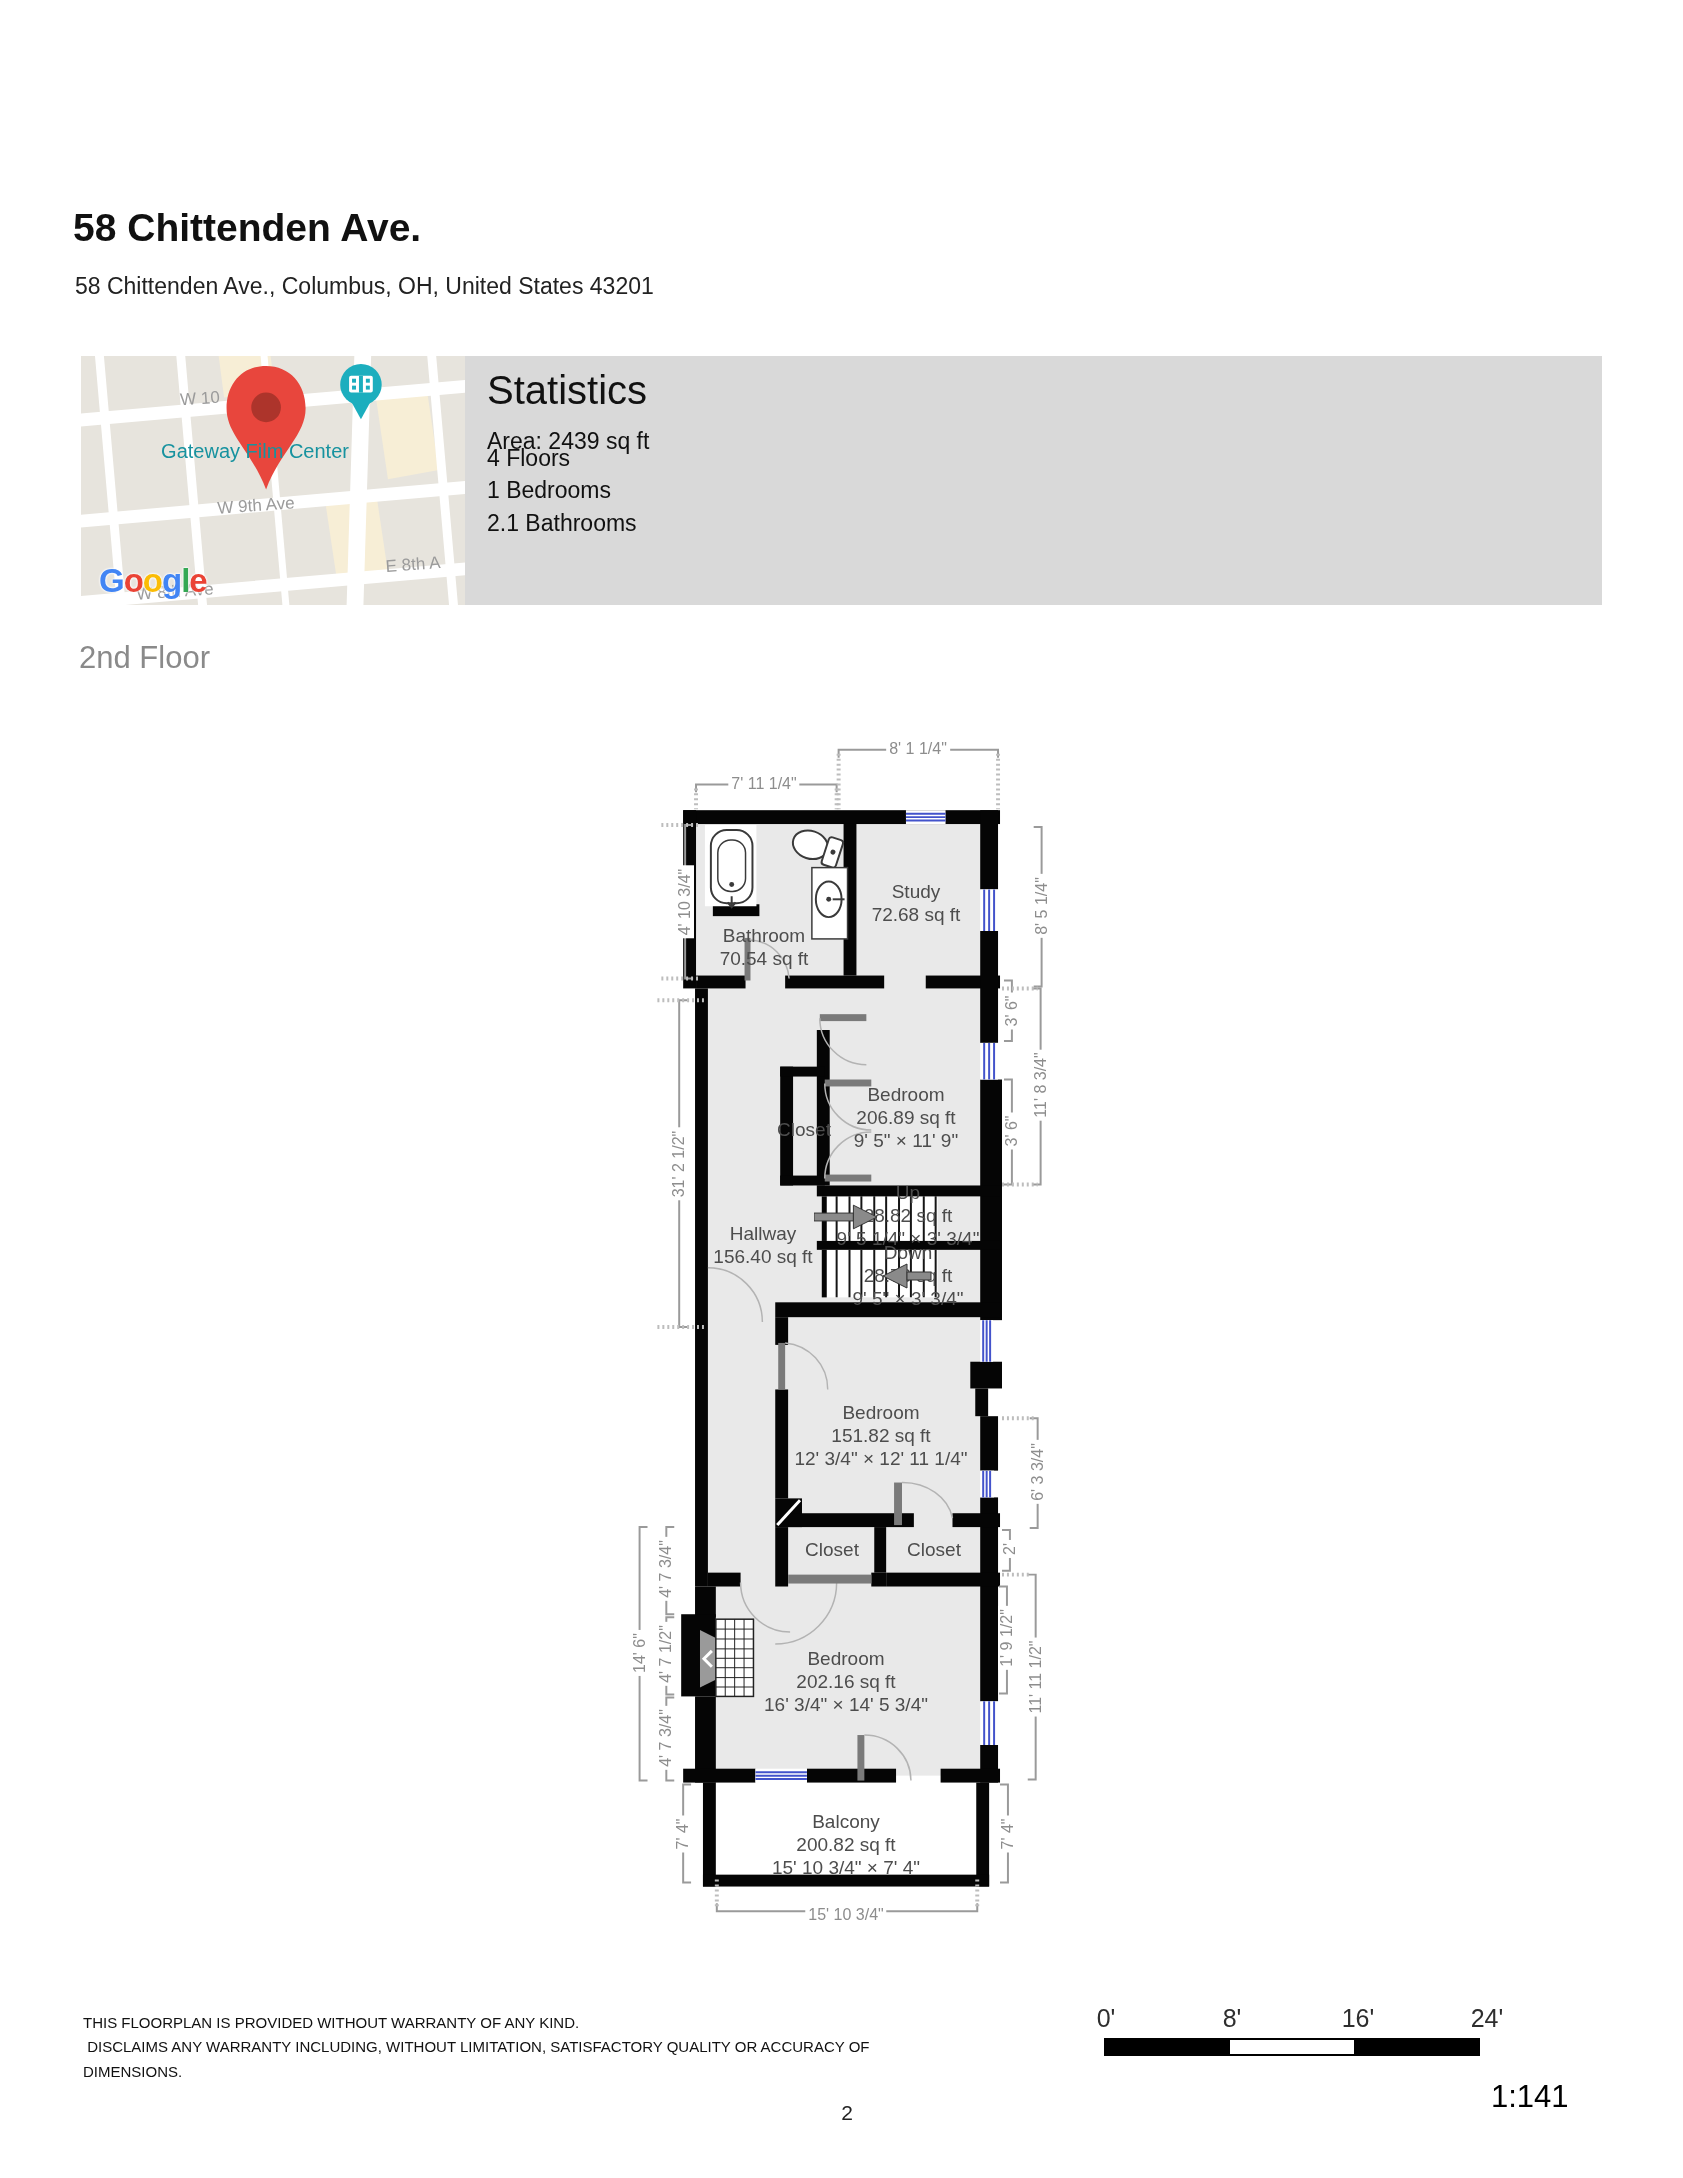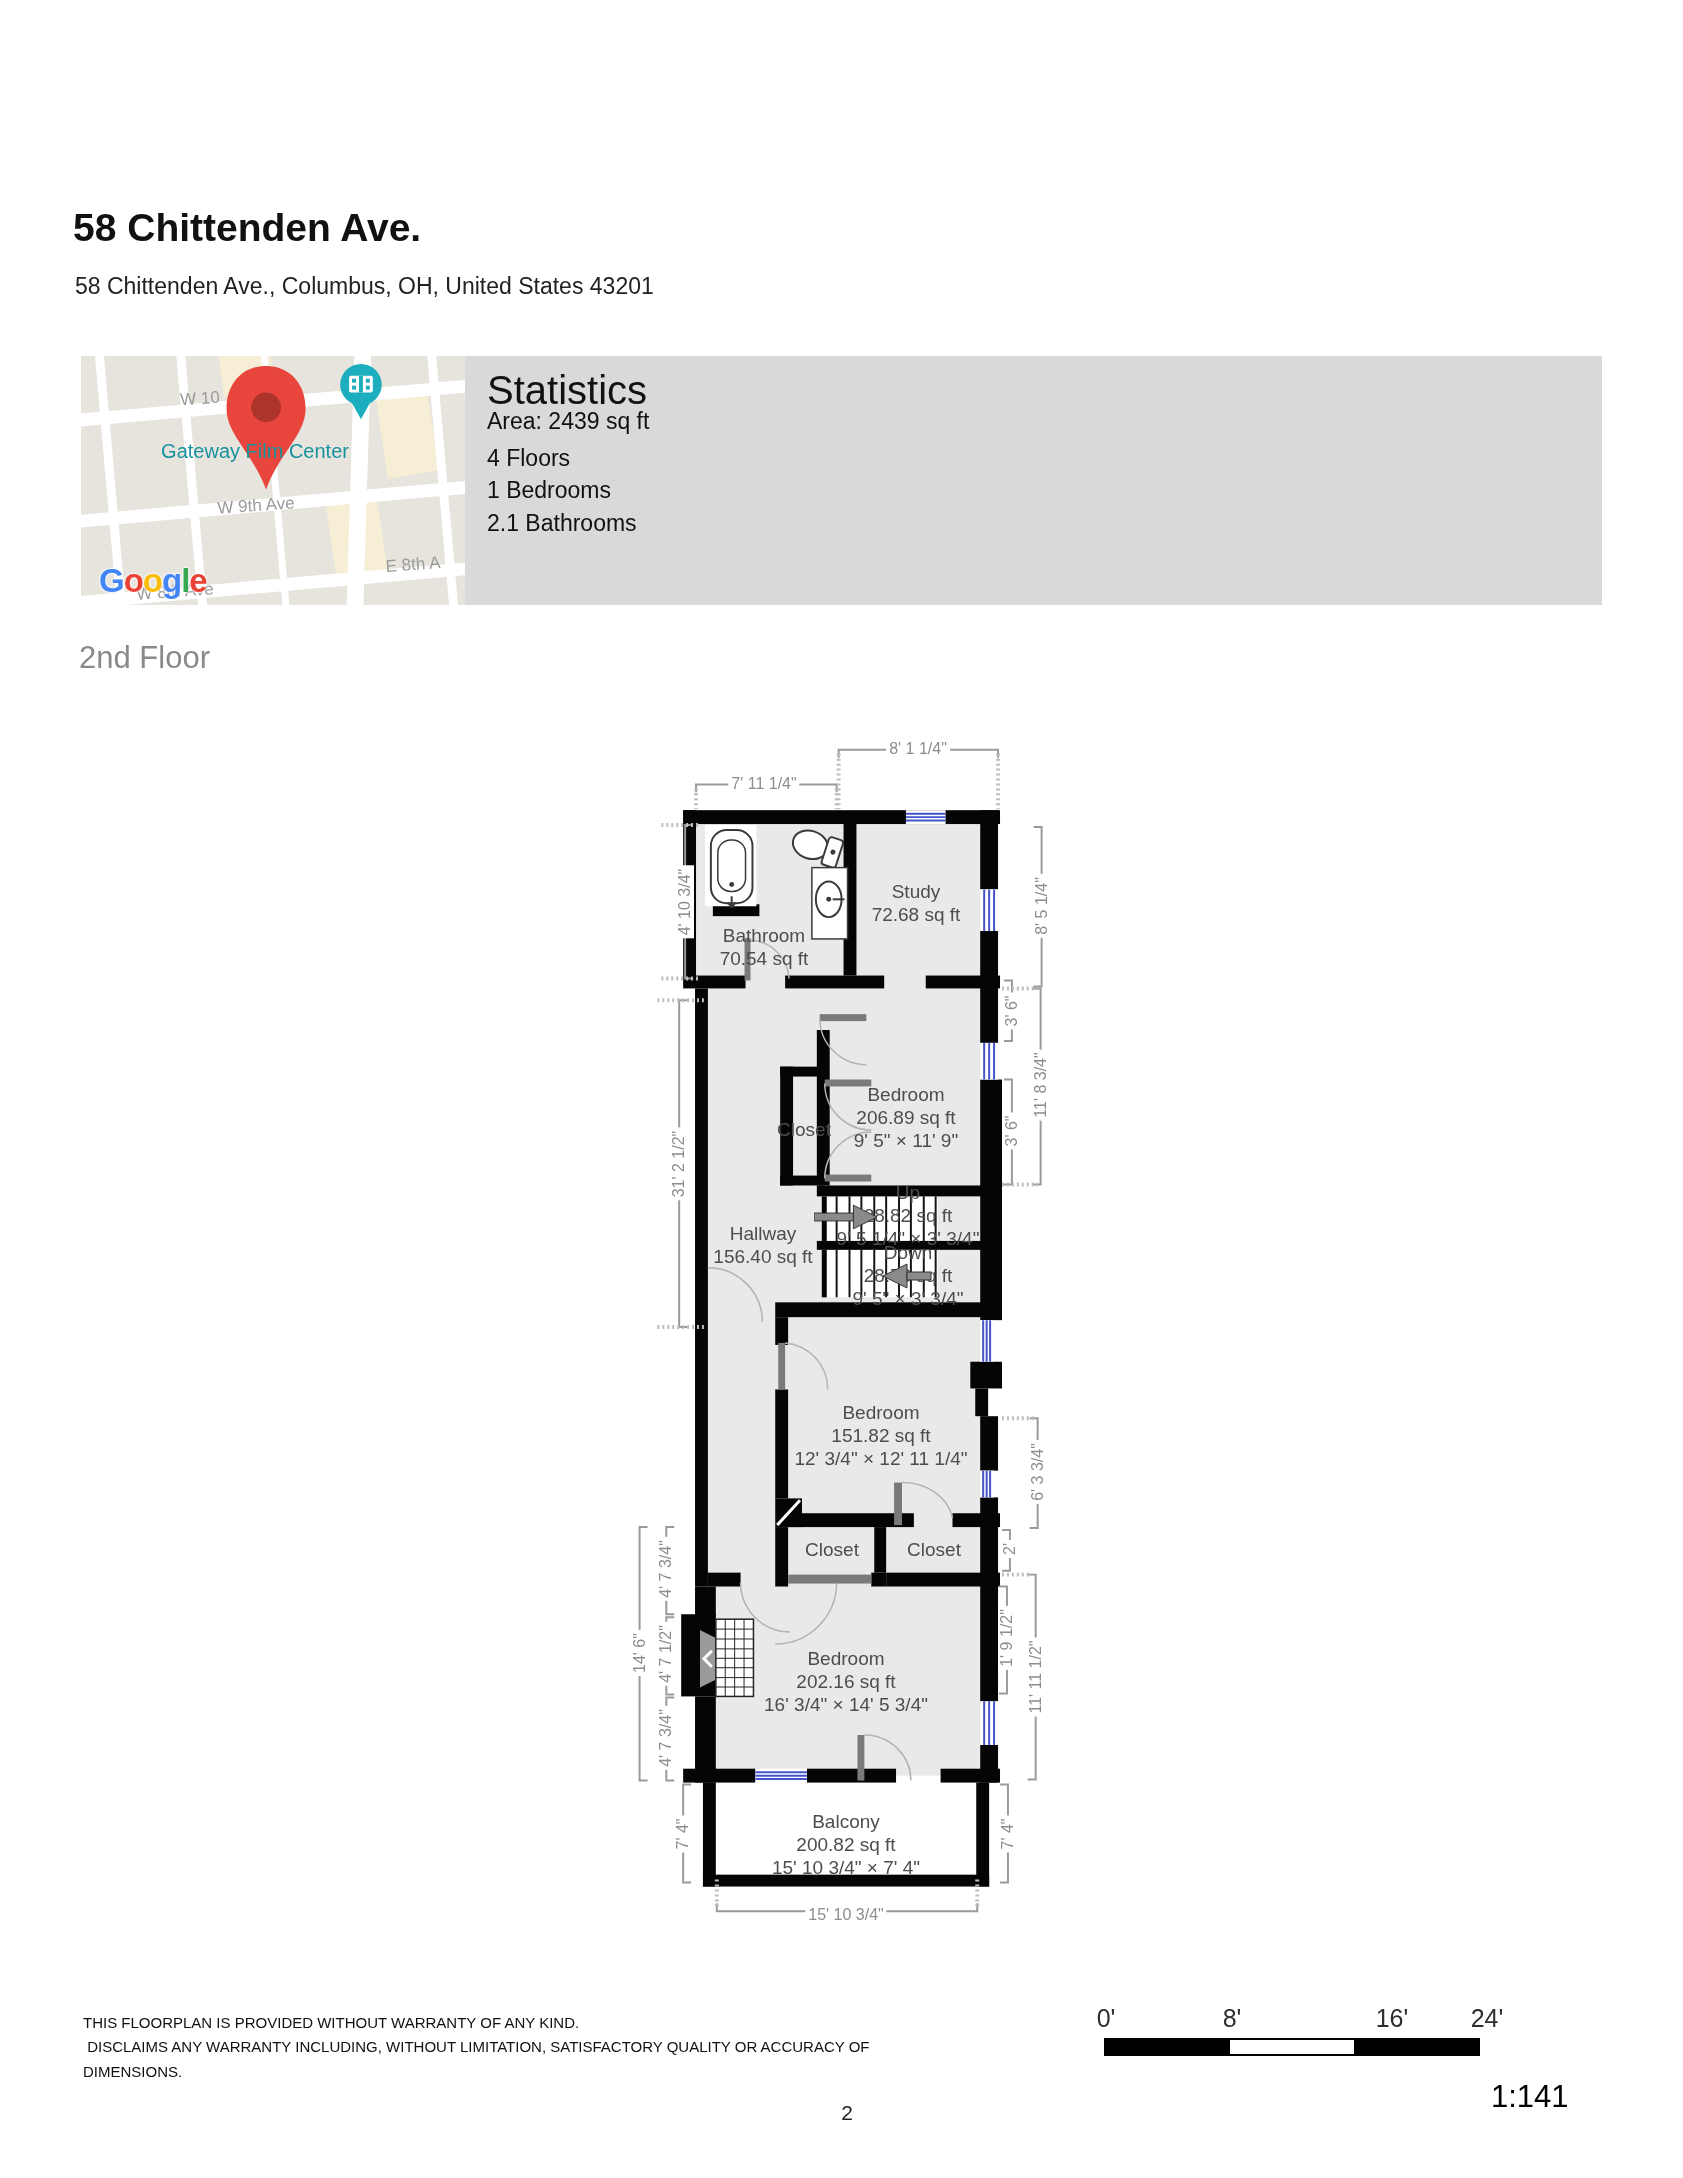--- a/index.html
+++ b/index.html
@@ -81,21 +81,21 @@
   <div class="abs maplabel place" style="left:255px;top:451px;">Gateway Film Center</div>
   <div class="abs maplabel" style="left:256px;top:506px;">W 9th Ave</div>
   <div class="abs maplabel" style="left:413px;top:565px;">E 8th A</div>
   <div class="abs maplabel" style="left:175px;top:592px;">W 8th Ave</div>
   <div class="abs glogo" style="left:99px;top:562px;">
     <span style="color:#4285F4">G</span><span style="color:#EA4335">o</span><span style="color:#FBBC05">o</span><span style="color:#4285F4">g</span><span style="color:#34A853">l</span><span style="color:#EA4335">e</span>
   </div>
 
   <div class="abs stats"></div>
   <div class="abs stats-head">Statistics</div>
-  <div class="stat-line" style="top:408px;">Area: 2439 sq ft</div>
+  <div class="stat-line" style="top:428px;">Area: 2439 sq ft</div>
   <div class="stat-line" style="top:445px;">4 Floors</div>
   <div class="stat-line" style="top:477px;">1 Bedrooms</div>
   <div class="stat-line" style="top:510px;">2.1 Bathrooms</div>
 
   <div class="abs floor-head">2nd Floor</div>
 
   <svg class="abs" style="left:594px;top:728px;z-index:1;" width="614" height="1213" viewBox="600 735 620 1225">
 
     <g>
       <rect x="703" y="825" width="294" height="968" fill="#e9e9e9"></rect>
@@ -337,21 +337,21 @@
   <div class="dim v" style="left:1036px;top:1677px;">11' 11 1/2"</div>
   <div class="dim v" style="left:1008px;top:1834px;">7' 4"</div>
   <div class="dim h" style="left:846px;top:1915px;">15' 10 3/4"</div>
 
   <div class="footer-line" style="top:2014px;">THIS FLOORPLAN IS PROVIDED WITHOUT WARRANTY OF ANY KIND.</div>
   <div class="footer-line" style="top:2038px;"> DISCLAIMS ANY WARRANTY INCLUDING, WITHOUT LIMITATION, SATISFACTORY QUALITY OR ACCURACY OF</div>
   <div class="footer-line" style="top:2063px;">DIMENSIONS.</div>
 
   <div class="sb-label" style="left:1106px;top:2004px;">0'</div>
   <div class="sb-label" style="left:1232px;top:2004px;">8'</div>
-  <div class="sb-label" style="left:1392px;top:2004px;text-align:center;">16'</div>
+  <div class="sb-label" style="left:1358px;top:2004px;text-align:center;">16'</div>
   <div class="sb-label" style="left:1487px;top:2004px;">24'</div>
   <div class="abs scalebar">
     <div class="seg" style="width:33.4%;background:#000;"></div>
     <div class="seg" style="width:33.3%;background:#fff;"></div>
     <div class="seg" style="width:33.3%;background:#000;"></div>
   </div>
   <div class="abs ratio">1:141</div>
 
   <div class="abs pagenum">2</div>
 

